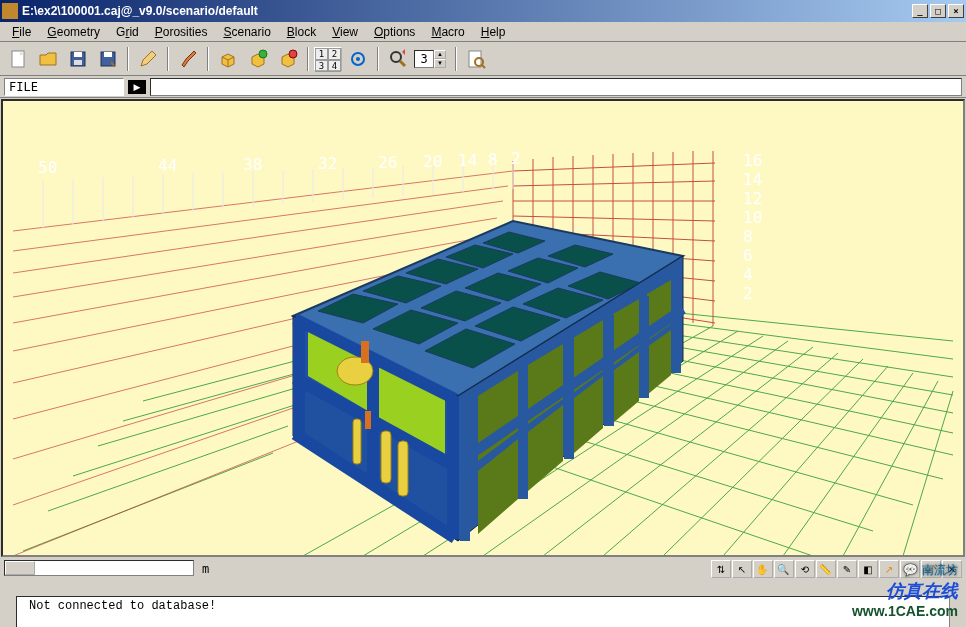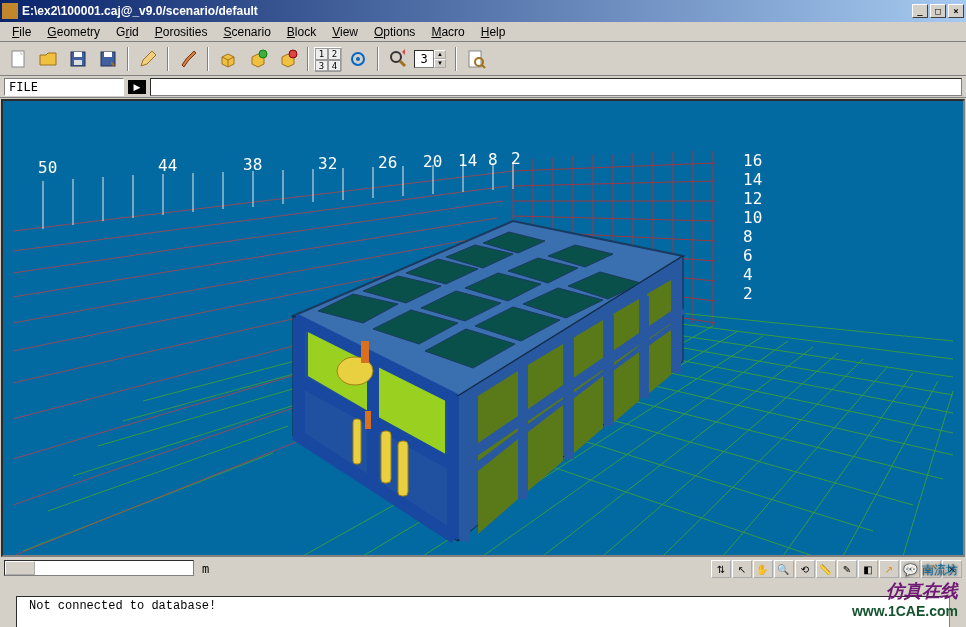--- a/index.html
+++ b/index.html
@@ -106,21 +106,21 @@
   font-size: 9px;
 }
 .file-input {
   flex: 1;
   height: 18px;
   background: white;
   border: 1px inset #808080;
 }
 .viewport {
   height: 458px;
-  background: #0369a1;
+  background: #fef9c3;
   border: 2px inset #808080;
   margin: 1px;
   position: relative;
   overflow: hidden;
 }
 .viewport svg {
   position: absolute;
   top: 0; left: 0;
 }
 .bottombar {
@@ -173,21 +173,21 @@
 .status div { line-height: 14px; }
 .watermark {
   position: absolute;
   right: 8px;
   bottom: 8px;
   text-align: right;
   font-family: sans-serif;
   pointer-events: none;
 }
 .wm-line1 { color: #0369a1; font-size: 12px; font-weight: normal; text-shadow: 0 0 3px #333; }
-.wm-line2 { color: #701a75; font-size: 18px; font-weight: bold; font-style: italic; }
+.wm-line2 { color: #1d4ed8; font-size: 18px; font-weight: bold; font-style: italic; }
 .wm-line3 { color: #14532d; font-size: 14px; font-weight: bold; }
 .spin {
   width: 36px; height: 24px;
   display: flex;
   align-items: center;
 }
 .spin-val {
   width: 20px; height: 18px;
   background: white;
   border: 1px inset #808080;

